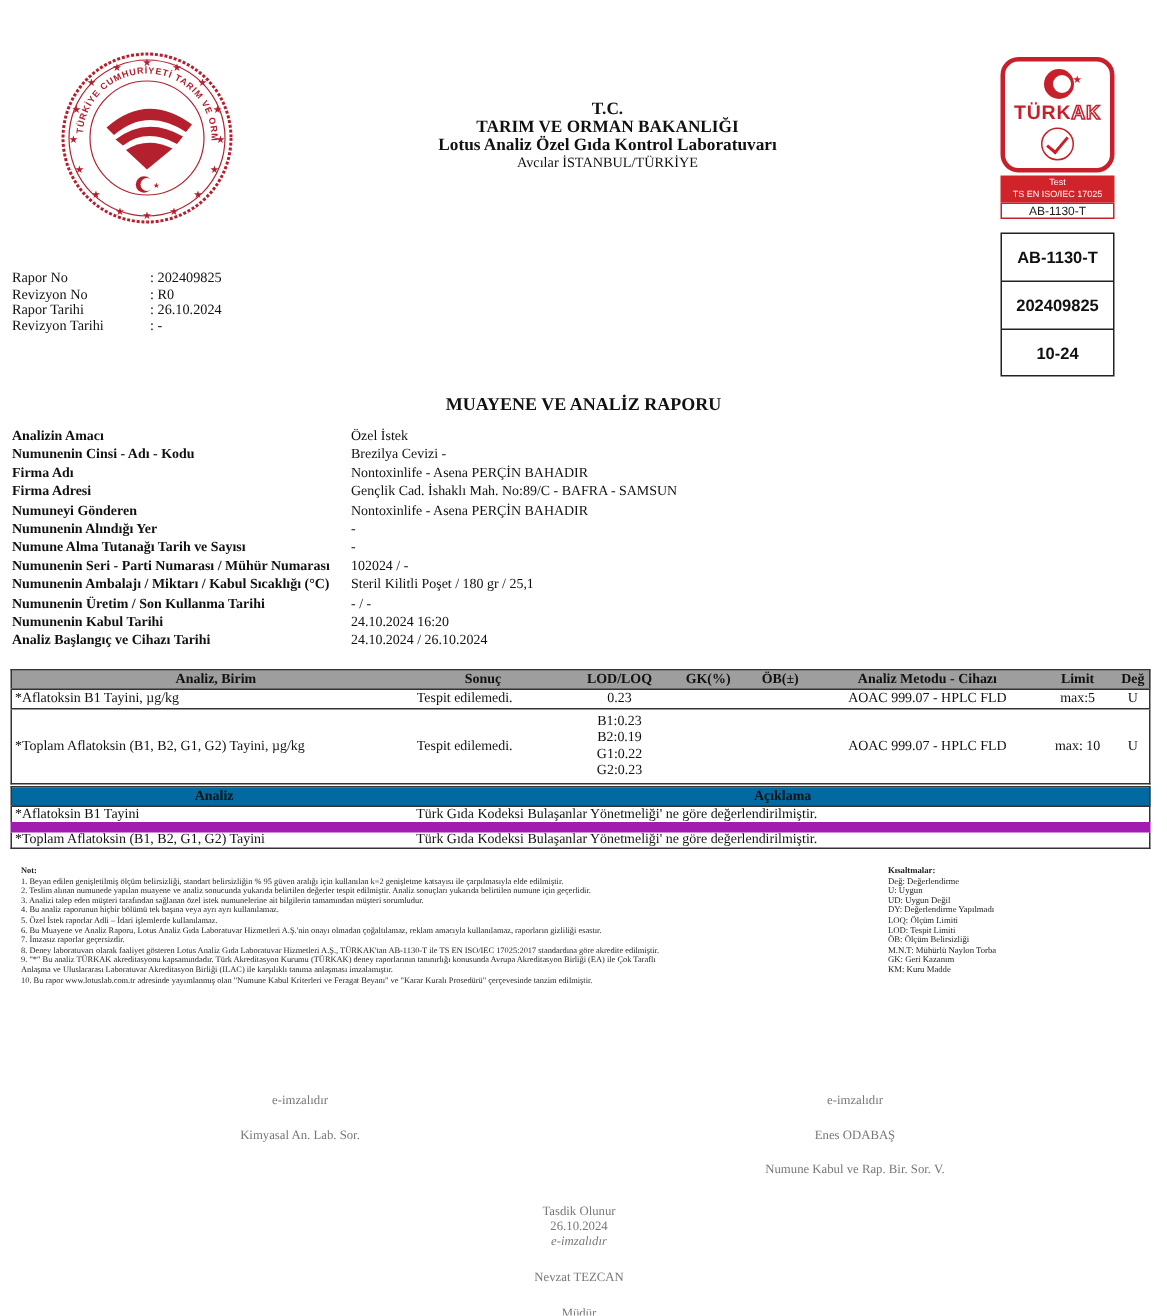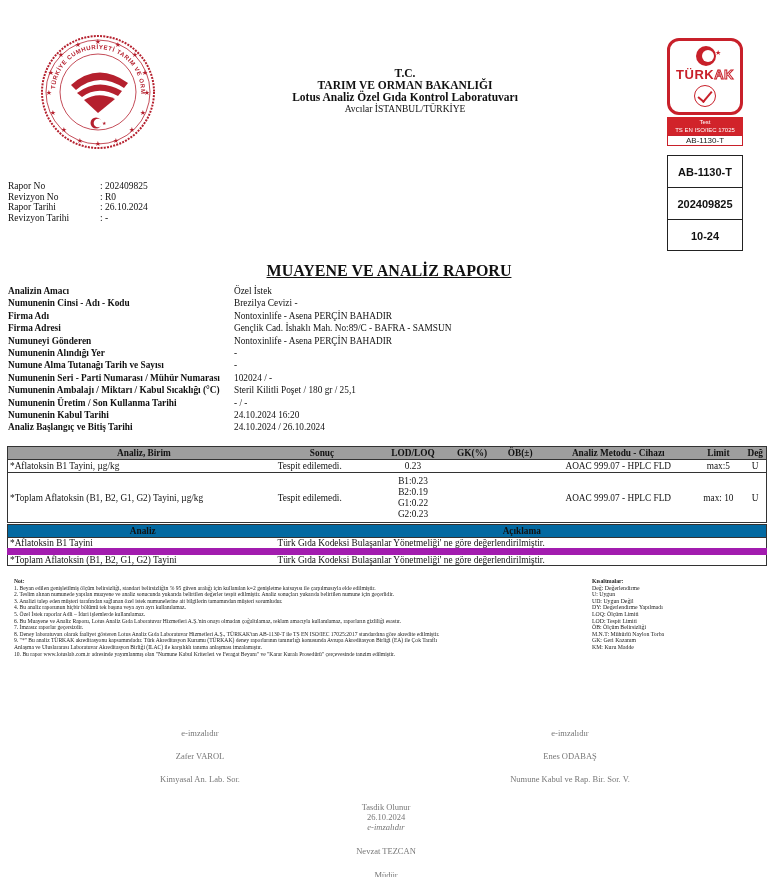--- a/index.html
+++ b/index.html
@@ -33,21 +33,21 @@
 
   #code-box { left: 667px; top: 155px; width: 76px; height: 96px; border: 1px solid #222; font-family: "Liberation Sans", sans-serif; font-weight: bold; font-size: 11px; }
   #code-box div { height: 32px; line-height: 32px; text-align: center; border-bottom: 1px solid #222; }
   #code-box div:last-child { border-bottom: none; }
 
   
   #meta { left: 8px; top: 181px; font-size: 9.5px; line-height: 10.5px; }
   #meta .row { display: flex; }
   #meta .k { width: 92px; }
 
-  #title { left: 0; width: 778px; top: 262px; text-align: center; font-weight: bold; font-size: 16px; text-decoration: underline; }
+  #title { left: 0; width: 778px; top: 262px; text-align: center; font-weight: bold; font-size: 12px; }
 
   
   #info { left: 8px; top: 285px; font-size: 9.3px; line-height: 12.4px; }
   #info .row { display: flex; }
   #info .k { width: 226px; font-weight: bold; }
 
   
   table { border-collapse: collapse; font-size: 9.3px; padding-left: 10px; }
   #results { position:absolute; left: 7px; top: 446px; width: 760px; border: 1px solid #333; }
   #results th { background: #9e9e9e; font-weight: bold; height: 13px; border-bottom: 1px solid #333; padding: 0; }
@@ -209,21 +209,21 @@
     </div>
   <div class="row">
       <span class="k">Numunenin Üretim / Son Kullanma Tarihi</span>
       <span>- / -</span>
     </div>
   <div class="row">
       <span class="k">Numunenin Kabul Tarihi</span>
       <span>24.10.2024 16:20</span>
     </div>
   <div class="row">
-      <span class="k">Analiz Başlangıç ve Bitiş Tarihi</span>
+      <span class="k">Analiz Başlangıç ve Cihazı Tarihi</span>
       <span>24.10.2024 / 26.10.2024</span>
     </div>
 </div>
 
 <table id="results">
   <thead>
     <tr>
       <th class="c-an">Analiz, Birim</th>
       <th class="c-so">Sonuç</th>
       <th class="c-lod">LOD/LOQ</th>
@@ -308,21 +308,20 @@
   <div>LOQ: Ölçüm Limiti</div>
   <div>LOD: Tespit Limiti</div>
   <div>ÖB: Ölçüm Belirsizliği</div>
   <div>M.N.T: Mühürlü Naylon Torba</div>
   <div>GK: Geri Kazanım</div>
   <div>KM: Kuru Madde</div>
 </div>
 
 <div id="sig-left" class="abs sig">
   <div>e-imzalıdır</div>
-  <div>Zafer VAROL</div>
   <div>Kimyasal An. Lab. Sor.</div>
 </div>
 <div id="sig-right" class="abs sig">
   <div>e-imzalıdır</div>
   <div>Enes ODABAŞ</div>
   <div>Numune Kabul ve Rap. Bir. Sor. V.</div>
 </div>
 <div id="approve" class="abs">
   <div>Tasdik Olunur</div>
   <div>26.10.2024</div>

